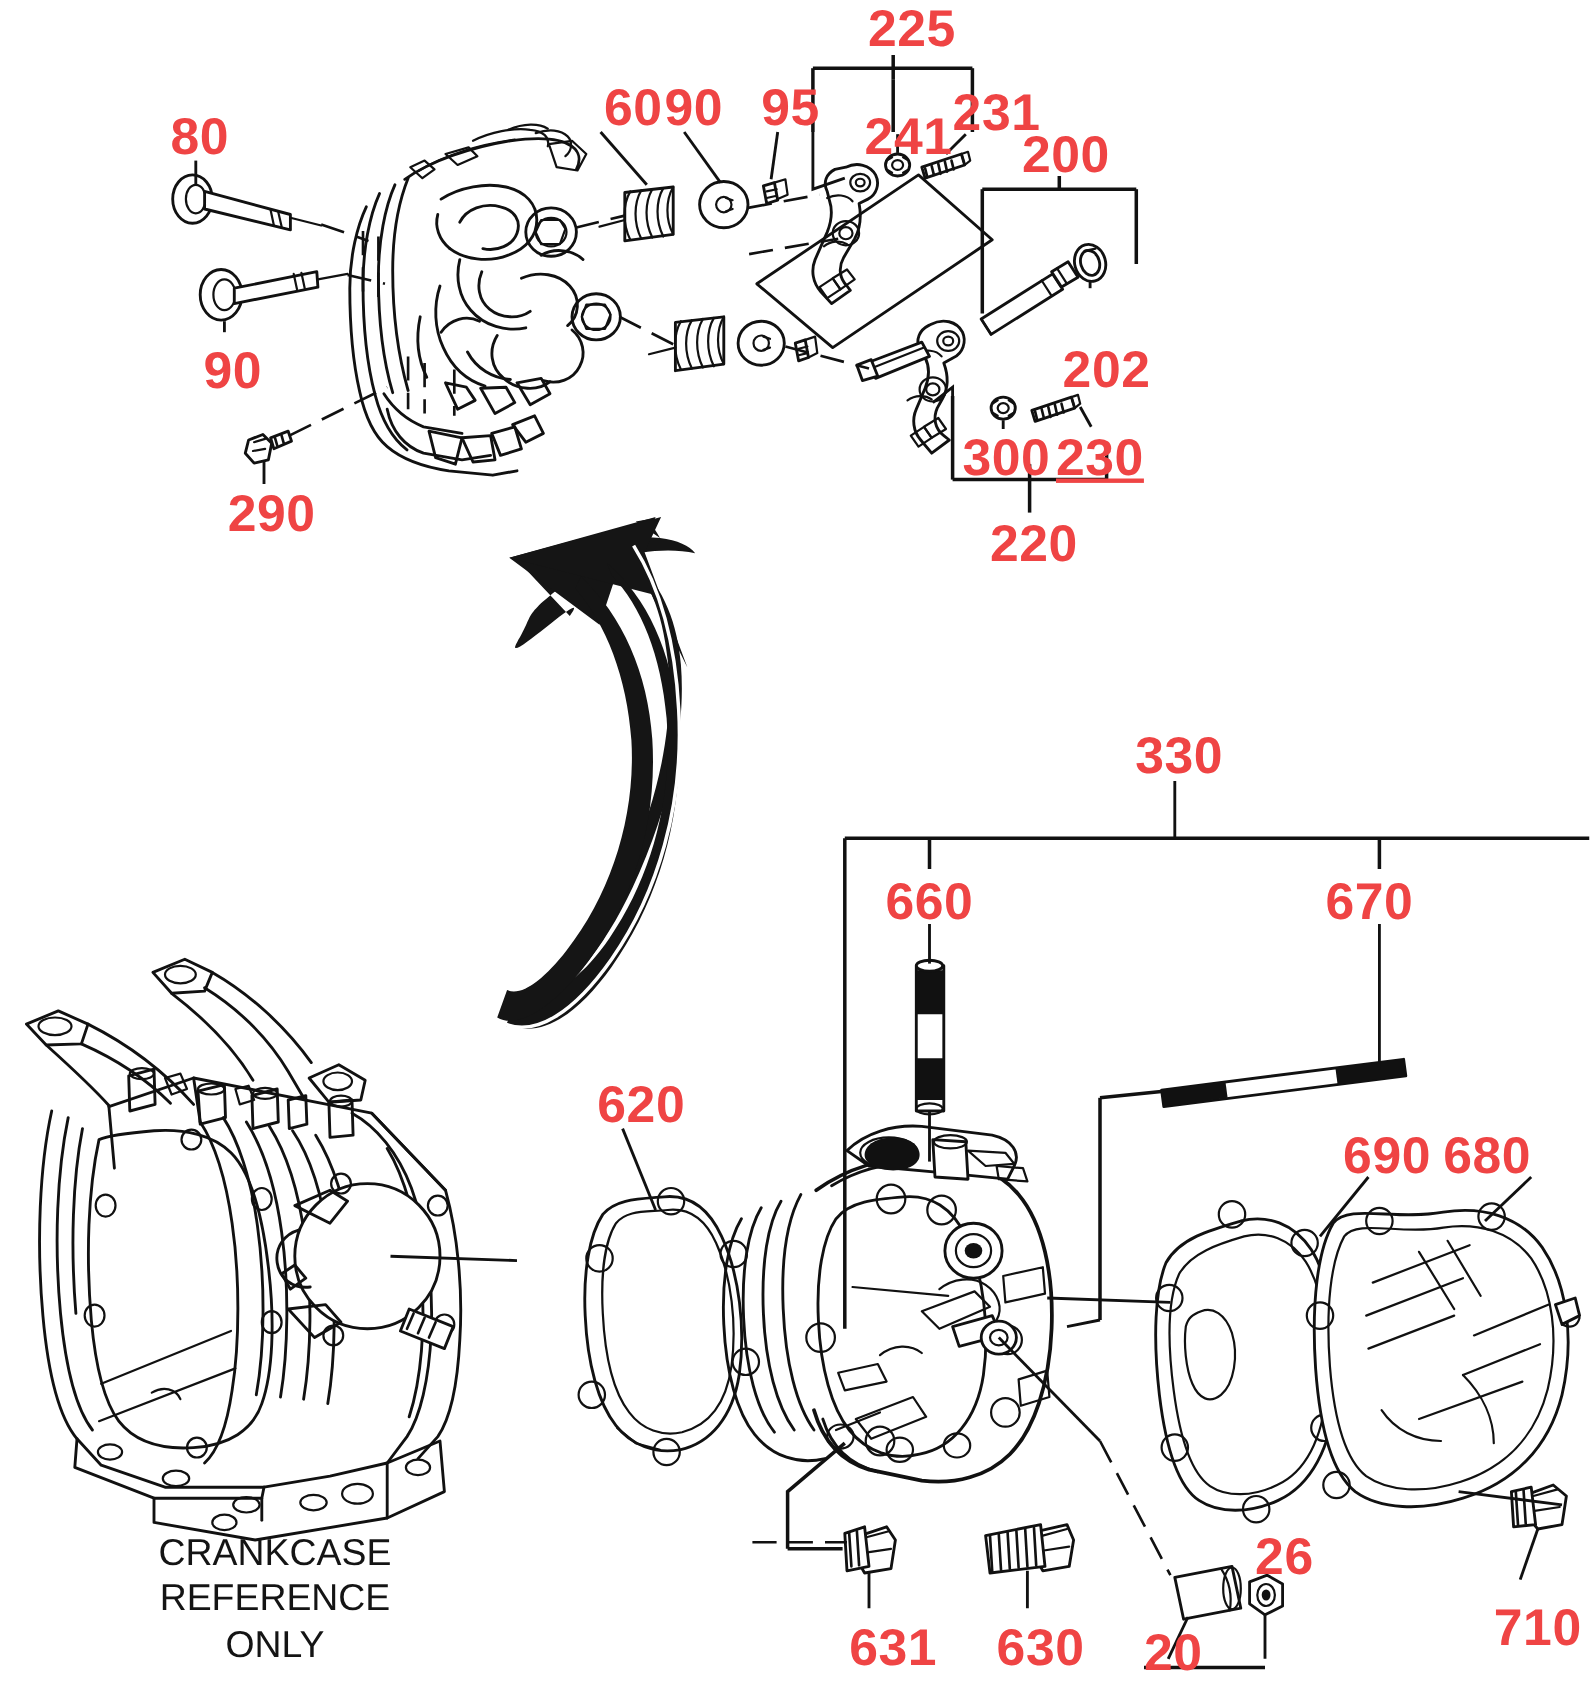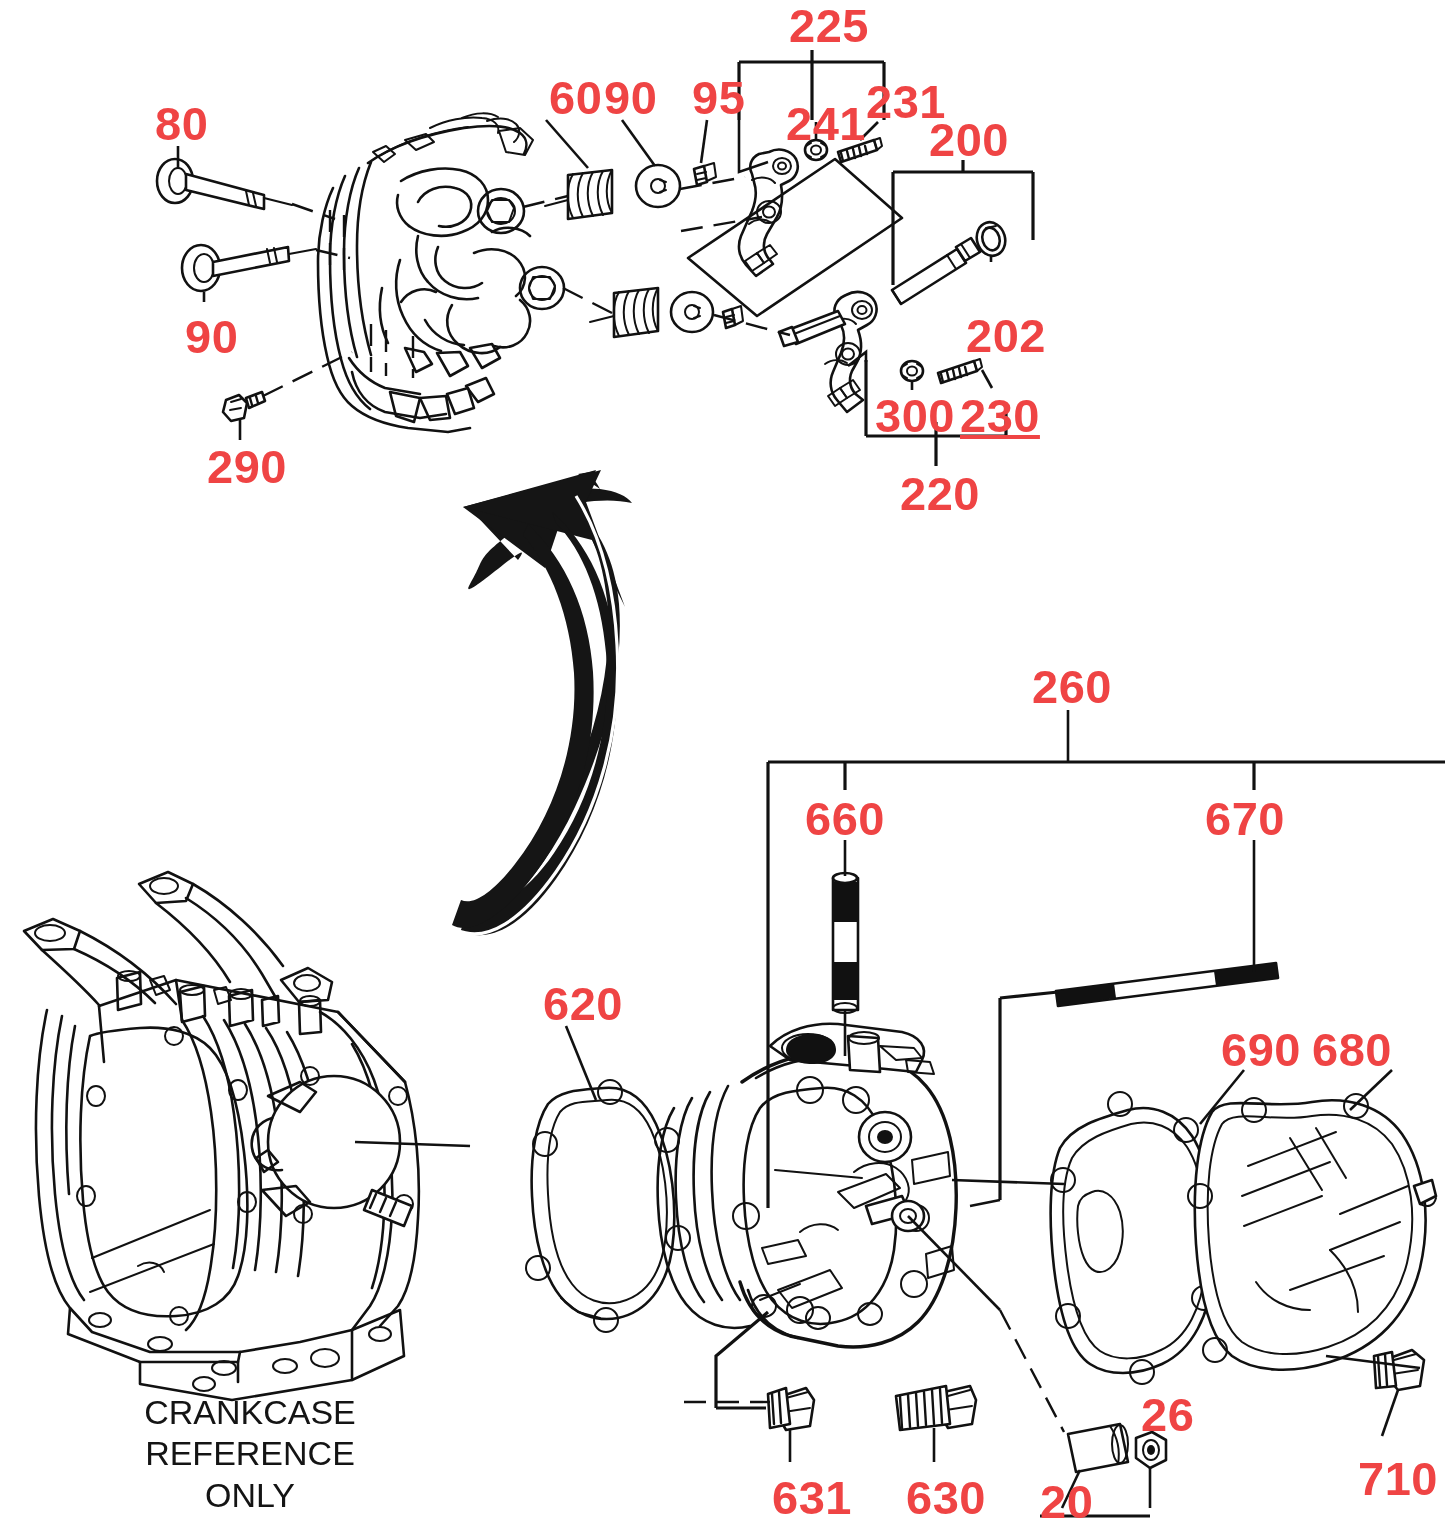--- a/index.html
+++ b/index.html
@@ -660,21 +660,21 @@
       <div class="callout" style="left: 789px; top: 2px;">225</div>
       <div class="callout" style="left: 786px; top: 60px; margin-top: 40px;">241</div>
       <div class="callout" style="left: 866px; top: 78px;">231</div>
       <div class="callout" style="left: 929px; top: 116px;">200</div>
       <div class="callout" style="left: 966px; top: 272px; margin-top: 40px;">202</div>
       <div class="callout" style="left: 185px; top: 313px;">90</div>
       <div class="callout" style="left: 875px; top: 392px;">300</div>
       <div class="callout" style="left: 960px; top: 392px; text-decoration: underline;">230</div>
       <div class="callout" style="left: 900px; top: 470px;">220</div>
       <div class="callout" style="left: 207px; top: 443px;">290</div>
-      <div class="callout" style="left: 1032px; top: 663px;">260</div>
+      <div class="callout" style="left: 1032px; top: 663px;">330</div>
       <div class="callout" style="left: 805px; top: 795px;">660</div>
       <div class="callout" style="left: 1205px; top: 795px;">670</div>
       <div class="callout" style="left: 543px; top: 980px;">620</div>
       <div class="callout" style="left: 1221px; top: 1026px;">690</div>
       <div class="callout" style="left: 1312px; top: 1026px;">680</div>
       <div class="callout" style="left: 772px; top: 1474px;">631</div>
       <div class="callout" style="left: 906px; top: 1474px;">630</div>
       <div class="callout" style="left: 1040px; top: 1478px;">20</div>
       <div class="callout" style="left: 1130px; top: 1391px; margin-left: 11px;">26</div>
       <div class="callout" style="left: 1358px; top: 1455px;">710</div>

